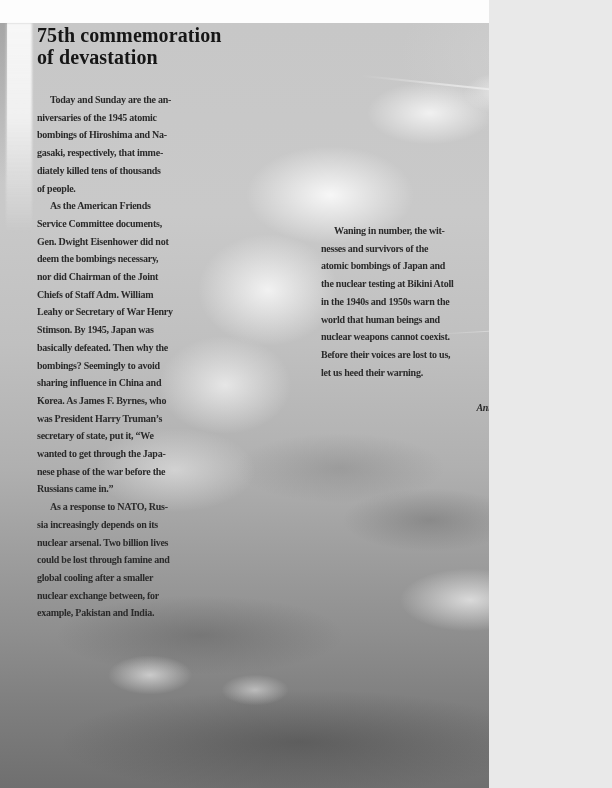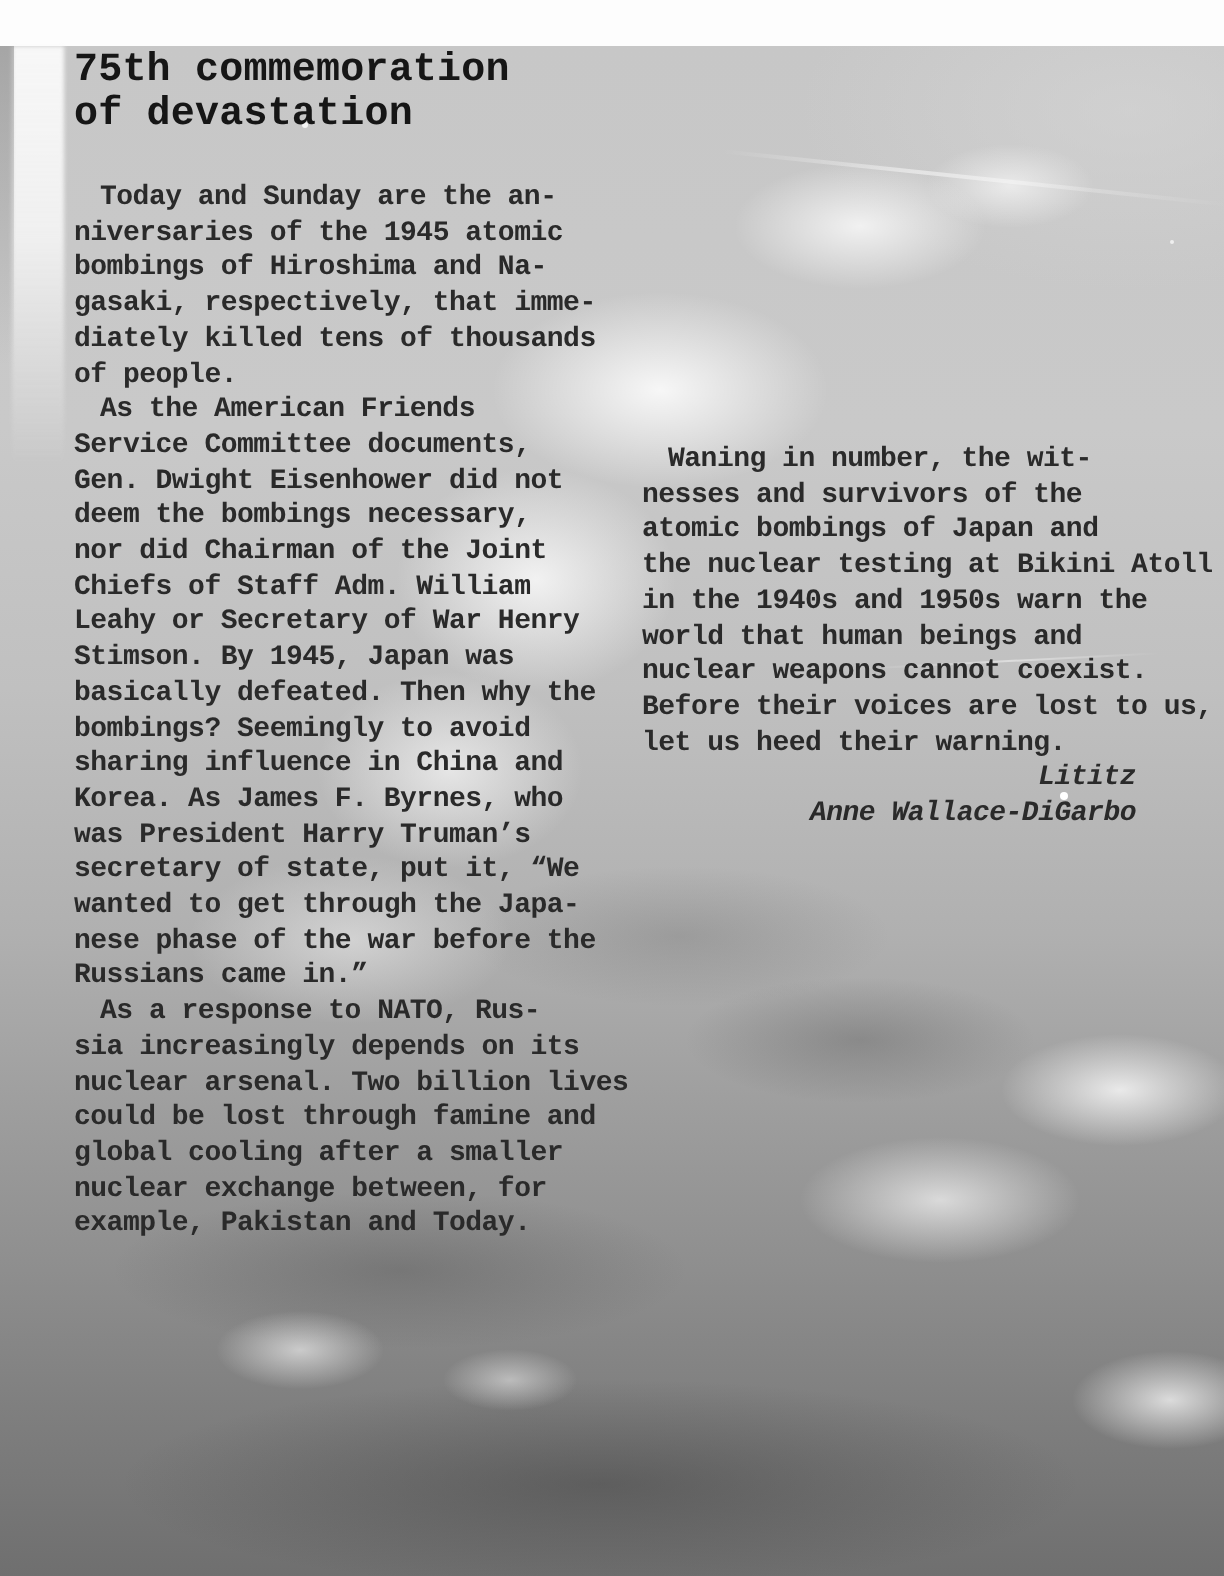--- a/index.html
+++ b/index.html
@@ -1,19 +1,19 @@
 <!DOCTYPE html>
 <html><head>
 <meta charset="utf-8">
 <style>
   html,body{margin:0;padding:0;background:#e9e9e9;}
   .page{
-    position:relative;width:612px;height:788px;overflow:hidden;
+    position:relative;width:489px;height:788px;overflow:hidden;
     background:#7dd3fc;
-    font-family:Liberation Mono, monospace;
+    font-family:Liberation Serif, serif;
   }
   
   .photo{
     position:absolute;left:0;top:23px;width:612px;height:765px;
     background-color:#c4c4c4;
     background-image:
       radial-gradient(ellipse 90px 45px at 430px 90px,  rgba(255,255,255,.75), rgba(255,255,255,0) 70%),
       radial-gradient(ellipse 60px 30px at 505px 70px,  rgba(255,255,255,.60), rgba(255,255,255,0) 70%),
       radial-gradient(ellipse 120px 70px at 330px 172px, rgba(255,255,255,.85), rgba(255,255,255,0) 70%),
       radial-gradient(ellipse 100px 80px at 268px 267px, rgba(253,253,253,.80), rgba(255,255,255,0) 70%),
@@ -54,21 +54,21 @@
   .speck{position:absolute;border-radius:50%;background:#ffffff;}
   .speck-1{left:530px;top:396px;width:4px;height:4px;}
   .speck-2{left:151px;top:61px;width:3px;height:3px;opacity:.8;}
   .speck-3{left:585px;top:120px;width:2px;height:2px;opacity:.7;}
 
   .headline{
     position:absolute;left:37px;top:25px;
     font-size:20px;line-height:21.5px;font-weight:bold;color:#161616;
     letter-spacing:.1px;white-space:pre;margin:0;
   }
-  .col{position:absolute;font-size:14px;line-height:17.7px;color:#2a2a2a;font-weight:600;letter-spacing:-.25px;}
+  .col{position:absolute;font-size:10px;line-height:17.7px;color:#2a2a2a;font-weight:600;letter-spacing:-.25px;}
   .col p{margin:0;text-indent:13px;white-space:pre;}
   .col-left{left:37px;top:91px;width:252px;}
   .col-right{left:301px;top:222px;width:247px;margin-left:20px;}
   .signature{margin:0;text-align:right;font-style:italic;white-space:pre;}
 </style>
 </head>
 <body>
 
 <div class="page">
 
@@ -110,21 +110,21 @@
 secretary of state, put it, “We
 wanted to get through the Japa-
 nese phase of the war before the
 Russians came in.”</p>
     <p>As a response to NATO, Rus-
 sia increasingly depends on its
 nuclear arsenal. Two billion lives
 could be lost through famine and
 global cooling after a smaller
 nuclear exchange between, for
-example, Pakistan and Today.</p>
+example, Pakistan and India.</p>
   </div>
 
   <div class="col col-right">
     <p>Waning in number, the wit-
 nesses and survivors of the
 atomic bombings of Japan and
 the nuclear testing at Bikini Atoll
 in the 1940s and 1950s warn the
 world that human beings and
 nuclear weapons cannot coexist.

